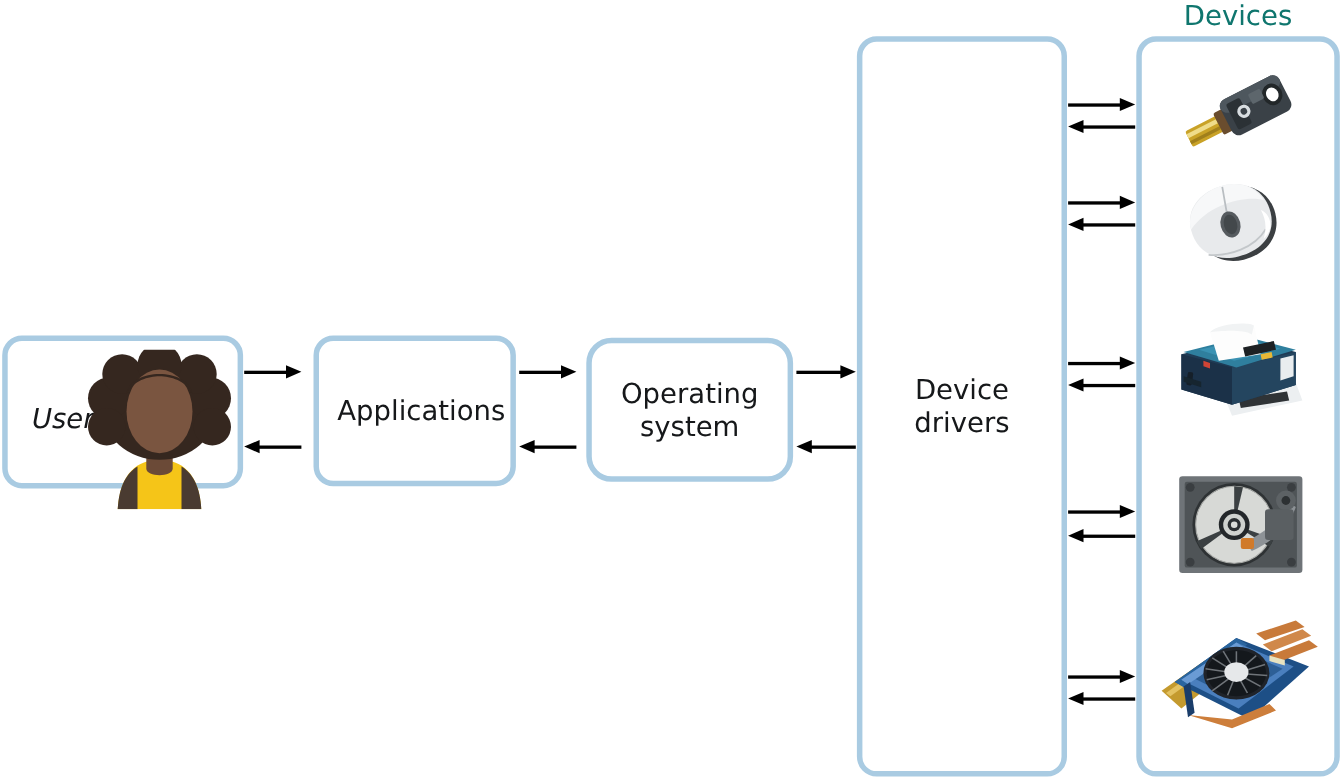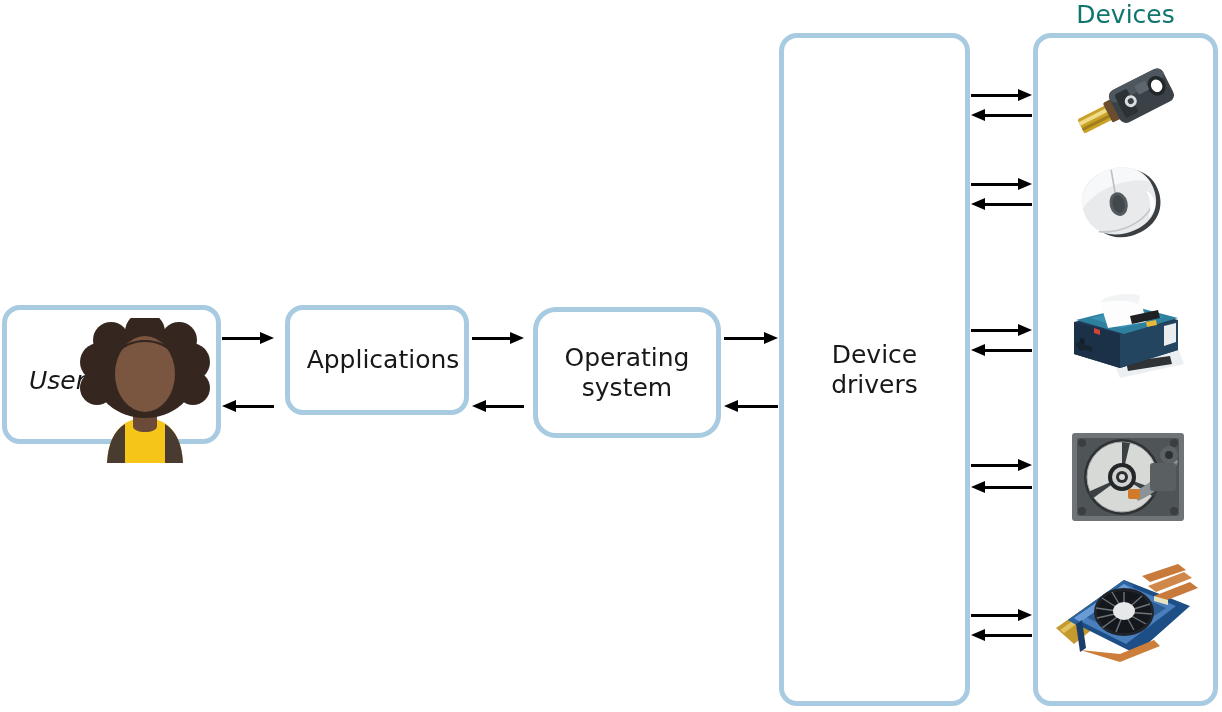--- a/index.html
+++ b/index.html
@@ -34,21 +34,21 @@
     color: #16181a;
     line-height: 1.18;
     text-align: center;
     white-space: pre-line;
   }
 
   
   #user-node      { left: 2px;    top: 305px; width: 219px; height: 139px; }
   #user-node .node-label { position: absolute; left: 22px; top: 56px; font-style: italic; }
 
-  #apps-node      { left: 285px;  top: 305px; width: 184px; height: 110px; padding-left: 12px; }
+  #apps-node      { left: 285px;  top: 305px; width: 184px; height: 137px; padding-left: 12px; }
   #os-node        { left: 533px;  top: 307px; width: 188px; height: 131px; border-radius: 23px; }
   #drivers-node   { left: 779px;  top: 33px;  width: 191px; height: 673px; }
   #devices-node   { left: 1033px; top: 33px;  width: 185px; height: 673px; }
 
   
   #devices-title {
     position: absolute;
     left: 1033px;
     top: 0px;
     width: 185px;

